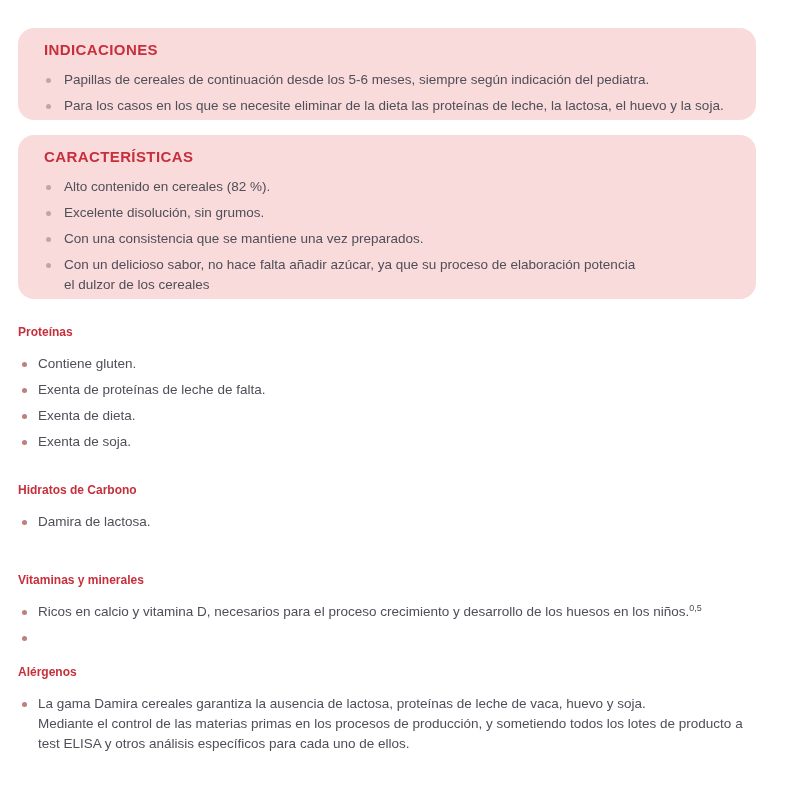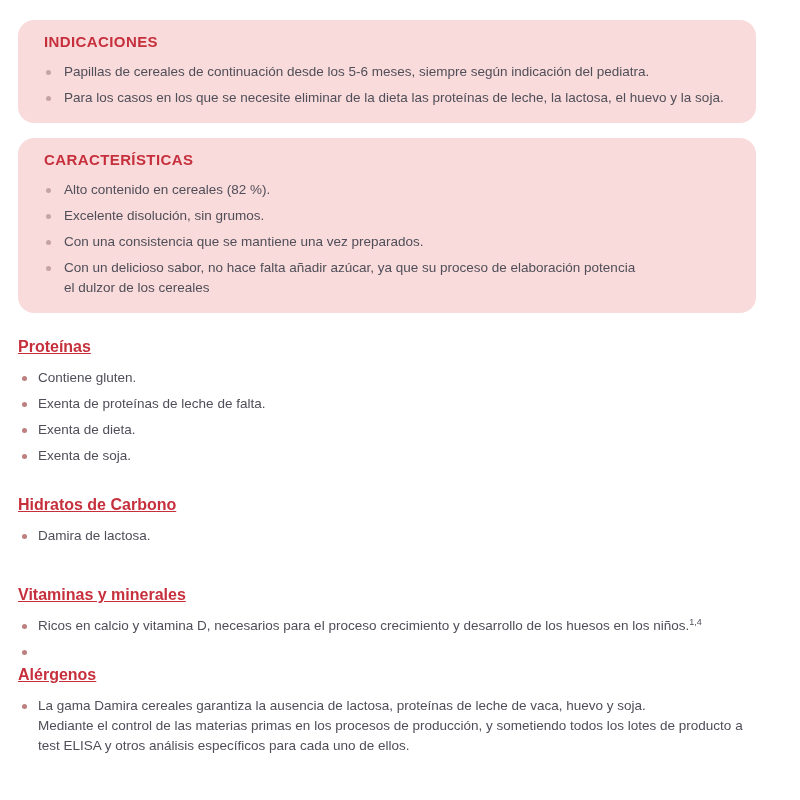--- a/index.html
+++ b/index.html
@@ -14,24 +14,24 @@
     background: #ffffff;
     overflow: hidden;
     font-family: "Liberation Sans", "DejaVu Sans", sans-serif;
     color: #4f4e59;
     box-sizing: border-box;
     padding-top: 20px;
   }
   .pinkbox {
     box-sizing: border-box;
     width: 738px;
-    margin: 0 0 15px 18px;
+    margin: 8px 0 15px 18px;
     background: #f9dbdb;
     border-radius: 16px;
-    padding: 12px 20px 12px 26px;
+    padding: 12px 20px 1px 26px;
   }
   .box-title {
     margin: 0 0 8px 0;
     font-size: 15px;
     font-weight: bold;
     letter-spacing: 0.4px;
     color: #c62f3c;
     line-height: 19px;
   }
   ul.blist {
@@ -55,35 +55,34 @@
     background: #c6a4a6;
   }
   .body-sections ul.blist li .dot { background: #bd7f7f; }
   .l2 { display: block; }
   .body-sections {
     margin-left: 18px;
     margin-right: 20px;
   }
   .section-title {
     margin: 24px 0 9px 0;
-    font-size: 16px;
+    font-size: 12px;
     font-weight: bold;
     color: #c62f3c;
     line-height: 19px;
-    text-decoration: underline;
   }
   .body-sections ul.blist { margin-left: 2px; }
   .body-sections ul.blist li { padding-left: 18px; max-width: 726px; }
   sup {
     font-size: 9px;
     line-height: 0;
     vertical-align: super;
   }
   .sec-vitaminas .section-title { margin-top: 36px; }
-  .sec-alergenos .section-title { margin-top: 20px; }
+  .sec-alergenos .section-title { margin-top: 32px; }
   .sec-hidratos .section-title { margin-top: 26px; }
 </style>
 </head>
 <body>
 
 <div class="page">
 
   <div class="pinkbox">
     <h2 class="box-title">INDICACIONES</h2>
     <ul class="blist">
@@ -152,21 +151,21 @@
           <span><span class="l1">Damira de lactosa.</span><sup></sup></span>
         </li>
       </ul>
     </div>
 
     <div class="sec-vitaminas">
       <h2 class="section-title">Vitaminas y minerales</h2>
       <ul class="blist">
         <li>
           <span class="dot"></span>
-          <span><span class="l1">Ricos en calcio y vitamina D, necesarios para el proceso crecimiento y desarrollo de los huesos en los niños.</span><sup>1,4</sup></span>
+          <span><span class="l1">Ricos en calcio y vitamina D, necesarios para el proceso crecimiento y desarrollo de los huesos en los niños.</span><sup>0,5</sup></span>
         </li>
         <li>
           <span class="dot"></span>
         </li>
       </ul>
     </div>
 
     <div class="sec-alergenos">
       <h2 class="section-title">Alérgenos</h2>
       <ul class="blist">

